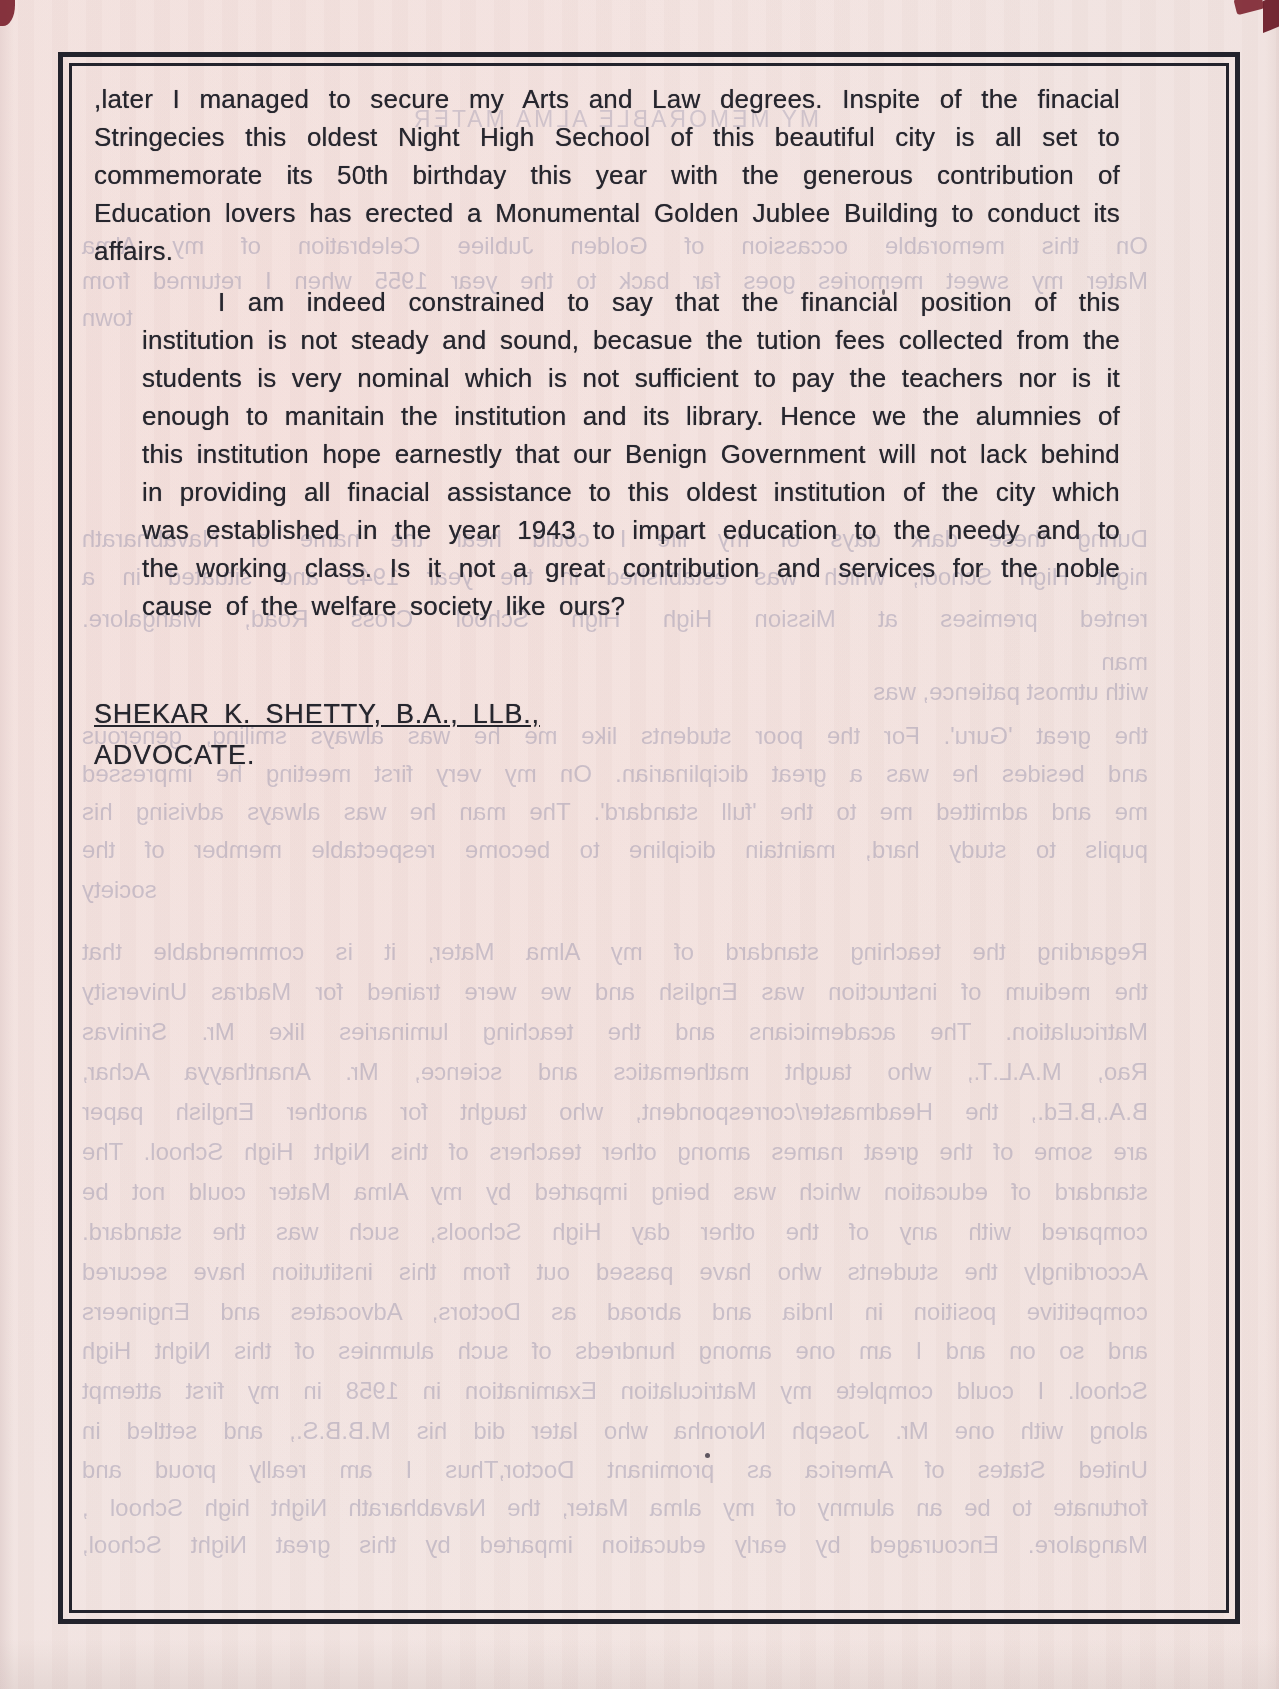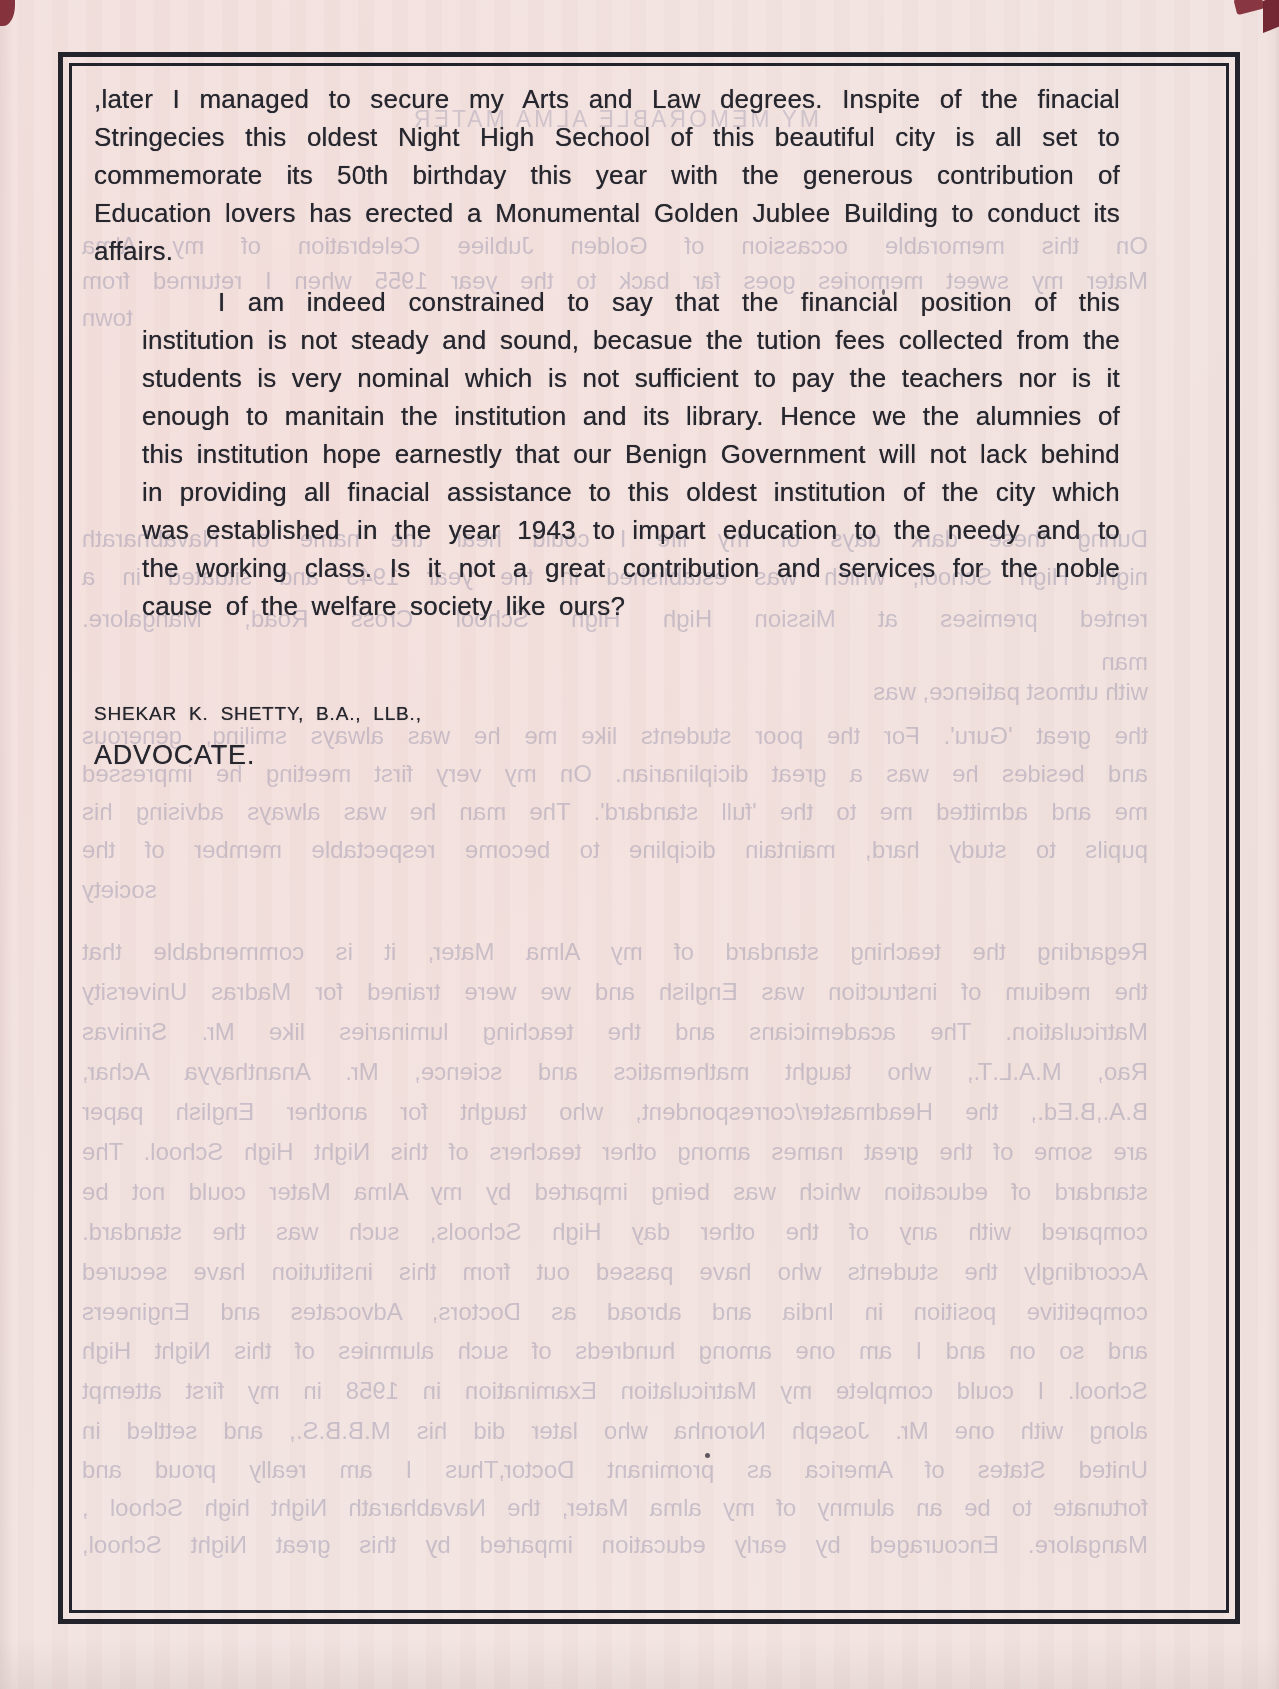--- a/index.html
+++ b/index.html
@@ -54,21 +54,21 @@
     color:#26262e;
     word-spacing:6px;letter-spacing:.2px;
     text-align:justify;text-align-last:left;
     text-shadow:0 0 .7px rgba(38,38,46,.75);
   }
   .para{margin:0;}
   .para + .para{margin-top:13px;}
   .para.indented{text-indent:76px;margin-left:48px;}
 
   .signature{margin-top:70px;}
-  .sig-name{text-align:right;margin-right:-52px;font-size:19px;letter-spacing:.8px;}
+  .sig-name{text-align:right;margin-right:-52px;font-size:27px;letter-spacing:.8px;text-decoration:underline;}
   .sig-title{text-align:right;padding-right:128px;font-size:27px;letter-spacing:.8px;margin-top:3px;}
 </style>
 </head>
 <body>
 
 <div class="page">
 
   <div class="mark-tl"></div>
   <div class="mark-tr-a"></div>
   <div class="mark-tr-b"></div>

